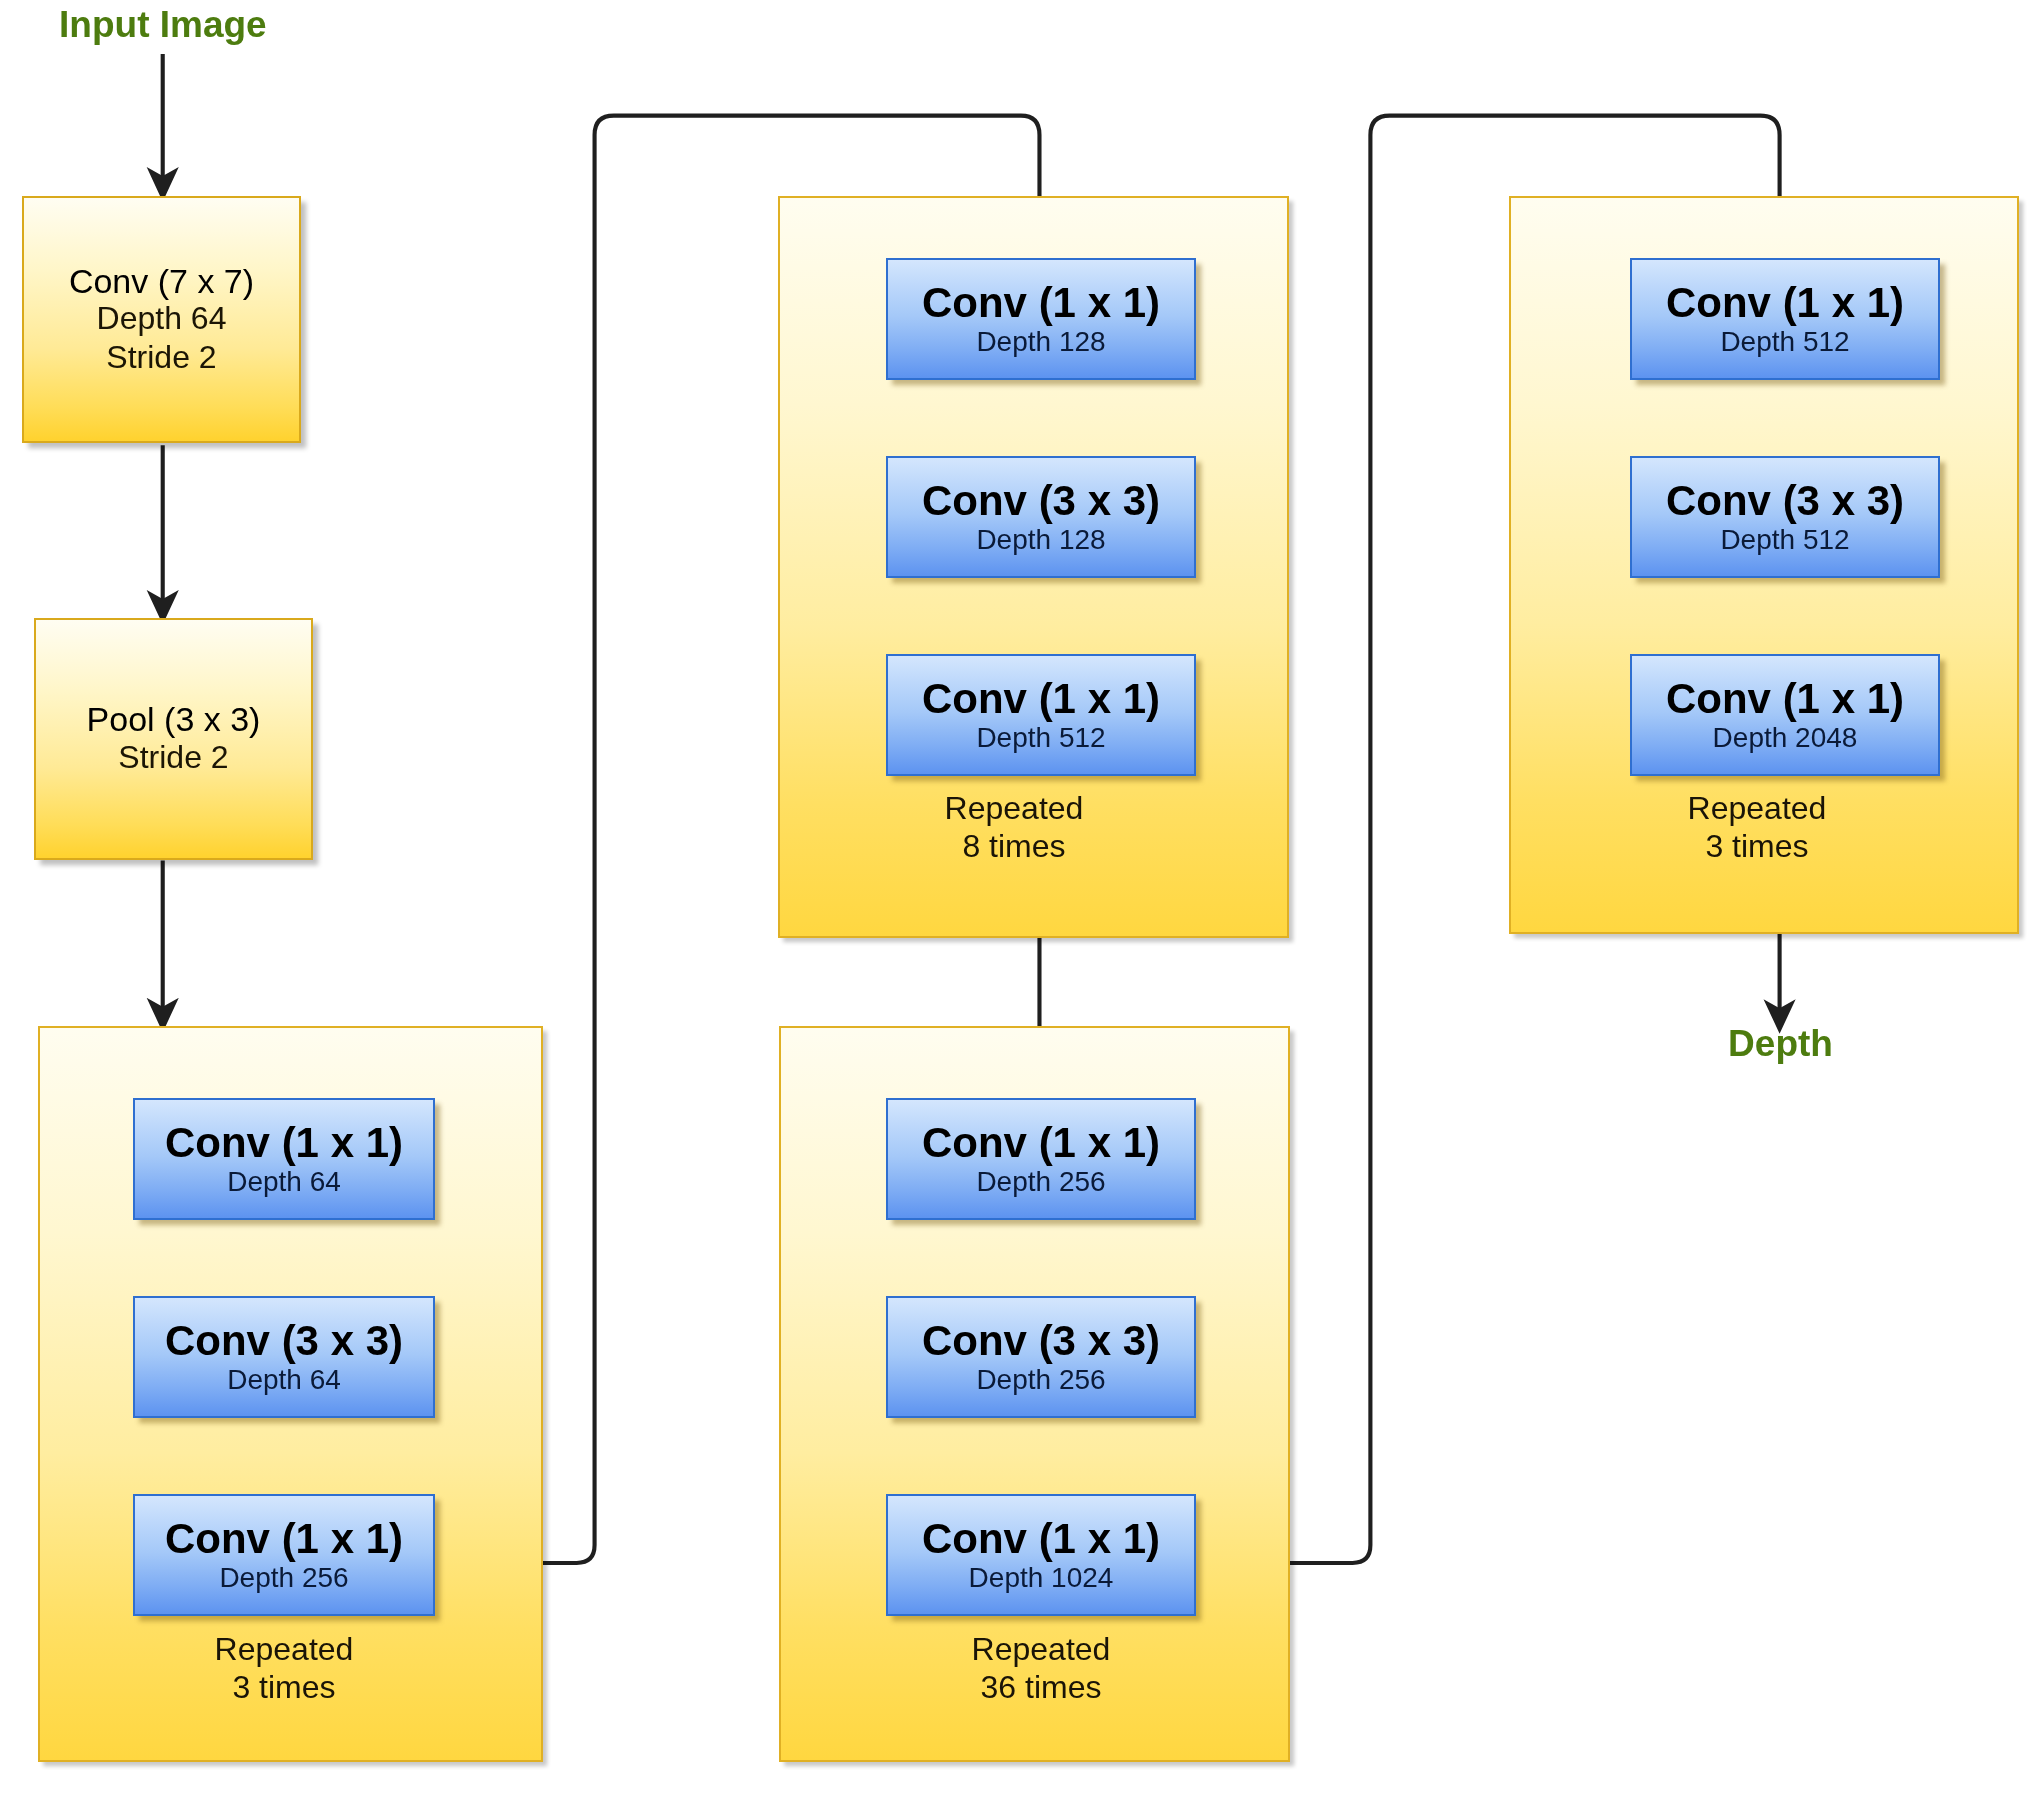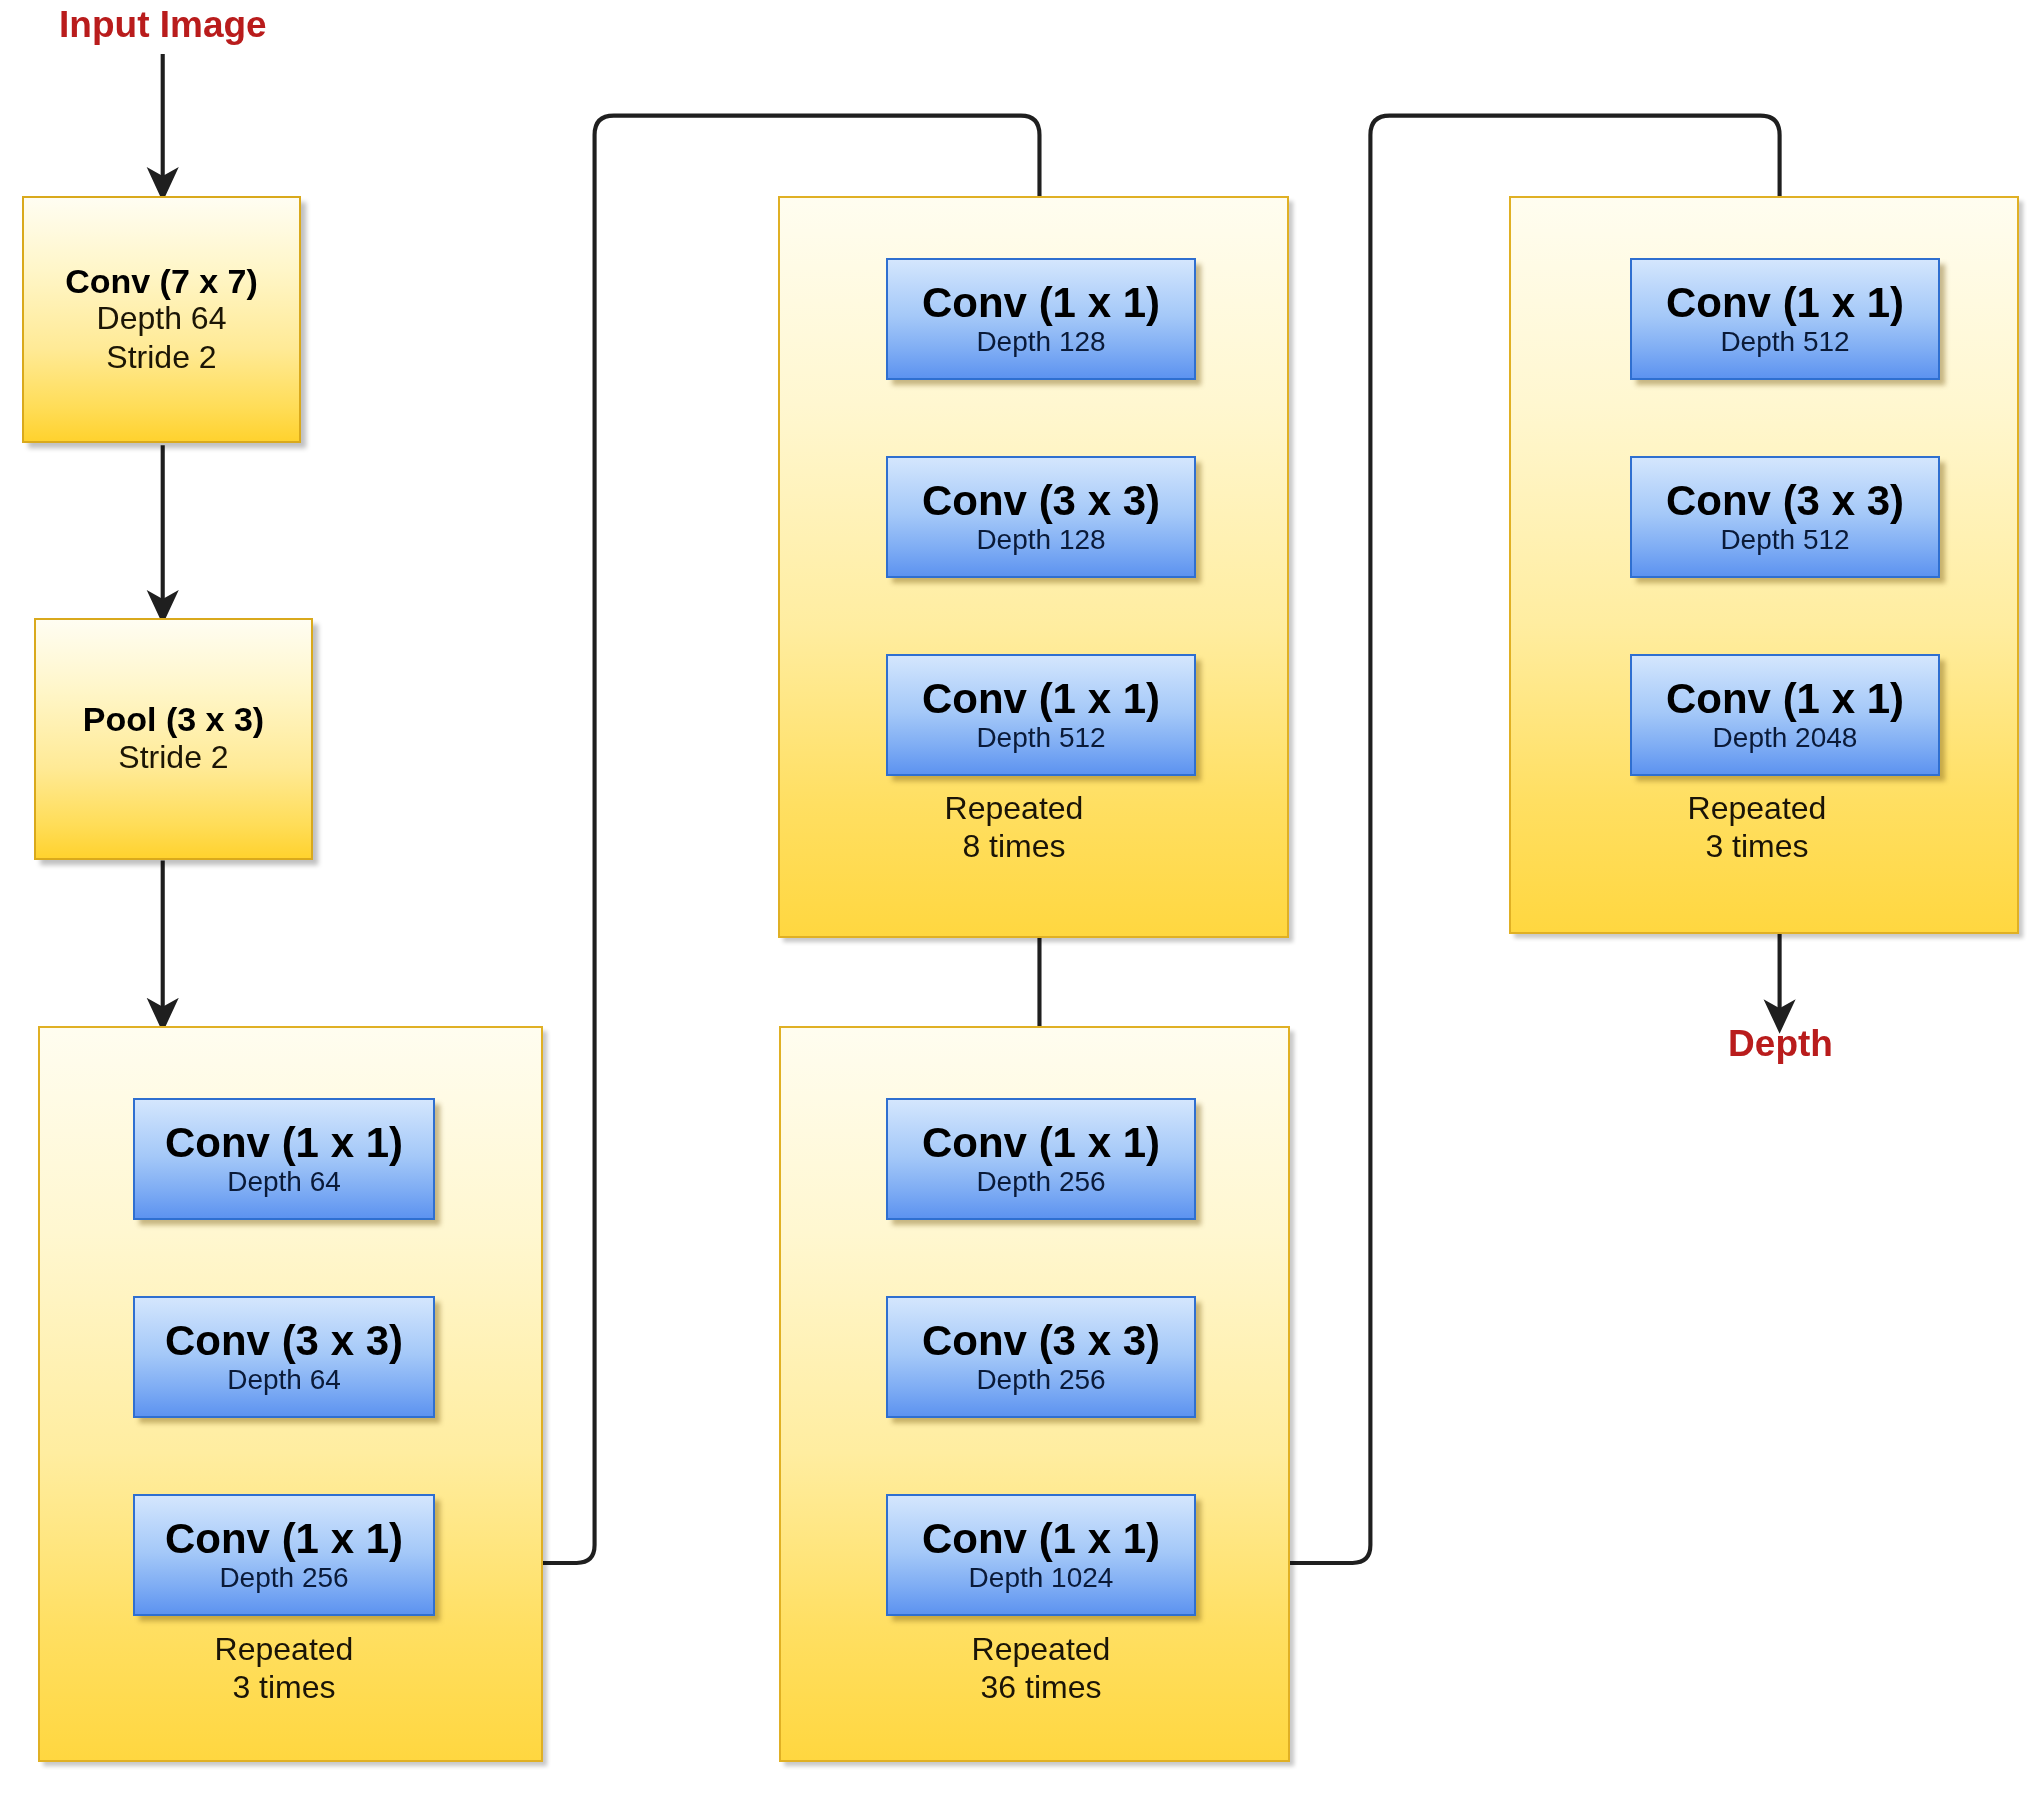--- a/index.html
+++ b/index.html
@@ -6,40 +6,40 @@
   body{width:2035px;height:1794px;position:relative;overflow:hidden;
        font-family:"Liberation Sans","DejaVu Sans",sans-serif;}
 
   #canvas{position:absolute;left:0;top:0;width:2035px;height:1794px;}
 
   
   .abs{position:absolute;box-sizing:border-box;}
 
   
   .ioLabel{
-    font-size:37px;font-weight:bold;color:#b91c1c;
+    font-size:37px;font-weight:bold;color:#4d7c0f;
     text-align:center;white-space:nowrap;line-height:1;
   }
 
   
   .group{
     background:linear-gradient(to bottom,#fffdf0 0%,#fff7d0 28%,#ffeda0 58%,#ffdf62 82%,#ffd740 100%);
     border:2.1px solid #e0b024;
     box-shadow:4.8px 4.8px 4.1px rgba(0,0,0,0.22);
   }
 
   
   .ynode{
     background:linear-gradient(to bottom,#fffdf2 0%,#fff6c8 30%,#ffea96 62%,#ffdd58 86%,#ffd22e 100%);
     border:2.1px solid #d9a91c;
     box-shadow:5.5px 5.5px 4.8px rgba(0,0,0,0.25);
     display:flex;flex-direction:column;align-items:center;justify-content:center;
     color:#1a1407;
   }
-  .ynode .t1{font-size:34px;font-weight:bold;line-height:1.08;color:#000;}
+  .ynode .t1{font-size:34px;font-weight:normal;line-height:1.08;color:#000;}
   .ynode .t2{font-size:32px;font-weight:normal;line-height:1.2;color:#1b1505;}
 
   
   .bnode{
     background:linear-gradient(to bottom,#d4e6fd 0%,#bdd8fb 22%,#a4c8f8 48%,#7fadf4 76%,#5d93f0 100%);
     border:2.1px solid #2f6fd0;
     box-shadow:6.2px 6.2px 4.8px rgba(120,90,20,0.42);
     display:flex;flex-direction:column;align-items:center;justify-content:center;
     color:#04112e;
   }

